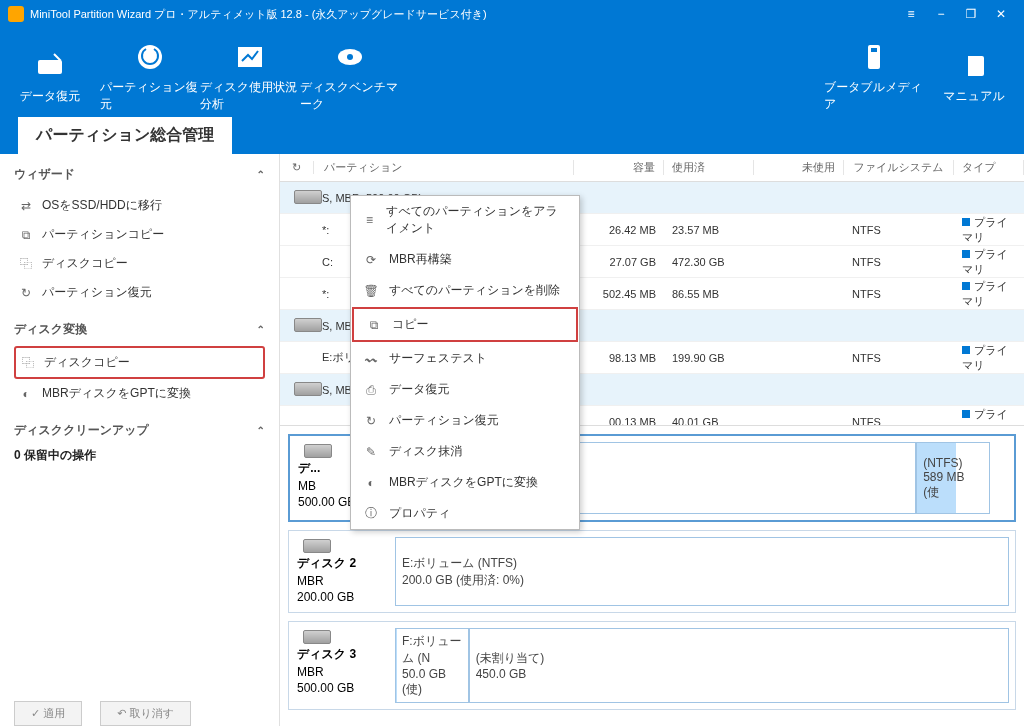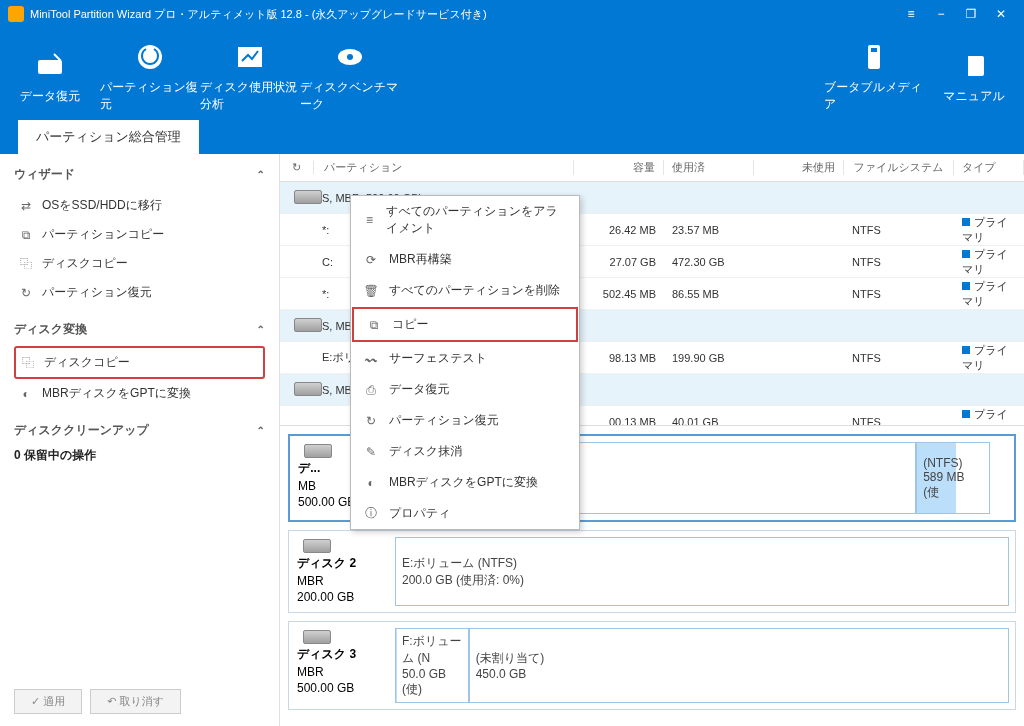--- a/index.html
+++ b/index.html
@@ -6,21 +6,21 @@
 body{width:1024px;height:726px;background:#fff;overflow:hidden}
 .titlebar{height:28px;background:#0078d4;color:#fff;display:flex;align-items:center;padding:0 8px}
 .titlebar .logo{width:16px;height:16px;background:#ffa500;border-radius:3px;margin-right:6px}
 .titlebar .title{flex:1;font-size:11px}
 .titlebar .wbtn{width:30px;height:28px;display:flex;align-items:center;justify-content:center;cursor:pointer}
 .ribbon{height:98px;background:#0078d4;display:flex;padding:8px 0}
 .ribbon-btn{width:100px;display:flex;flex-direction:column;align-items:center;justify-content:center;color:#fff;cursor:pointer;font-size:11px;gap:6px}
 .ribbon-spacer{flex:1}
 .ribbon-icon{width:32px;height:32px;display:flex;align-items:center;justify-content:center}
 .tabbar{height:28px;background:#0078d4;display:flex;align-items:flex-end;padding-left:18px}
-.tab{background:#fff;padding:8px 18px;font-size:13px;font-weight:400;color:#333}
+.tab{background:#fff;padding:8px 18px;font-size:16px;font-weight:700;color:#333}
 .main{display:flex;height:calc(726px - 28px - 98px - 28px);background:#f8f8f8}
 .sidebar{width:280px;background:#fff;border-right:1px solid #e0e0e0;padding:12px 14px;position:relative}
 .side-section{margin-bottom:14px}
 .side-header{display:flex;justify-content:space-between;align-items:center;font-weight:700;color:#555;margin-bottom:8px;cursor:pointer;font-size:13px}
 .side-item{display:flex;align-items:center;padding:6px 4px;cursor:pointer;color:#333;gap:8px;font-size:12px}
 .side-item.hl{border:2px solid #d04040;border-radius:3px}
 .ic16{width:16px;height:16px;display:inline-flex;align-items:center;justify-content:center;color:#666}
 .content{flex:1;display:flex;flex-direction:column;background:#fff;position:relative}
 .grid{flex:1;overflow:auto}
 .grid-header{display:flex;border-bottom:1px solid #ddd;height:28px;align-items:center;background:#fff}
@@ -31,21 +31,21 @@
 .gcell{padding:0 8px;font-size:11px;color:#333}
 .diskicon{width:28px;height:14px;background:linear-gradient(#d0d0d0,#a0a0a0);border:1px solid #888;border-radius:2px;display:inline-block;margin-left:6px}
 .bottom-panel{border-top:1px solid #ddd;padding:8px}
 .disk-card{border:1px solid #c8d8e8;margin-bottom:8px;display:flex;min-height:64px}
 .disk-card.sel{border:2px solid #5a9bd4}
 .disk-left{width:100px;padding:8px;display:flex;flex-direction:column;gap:2px}
 .disk-bars{flex:1;display:flex;gap:0;padding:6px}
 .pbar{border:1px solid #a0c4e4;padding:4px 6px;display:flex;flex-direction:column;justify-content:center;font-size:10px;color:#444;position:relative;overflow:hidden}
 .pbar .fill{position:absolute;left:0;top:0;bottom:0;background:#bbdefb}
 .pbar .ptxt{position:relative;z-index:1}
-.footer-btns{position:absolute;bottom:12px;left:14px;display:flex;gap:8px}
+.footer-btns{position:absolute;bottom:0;left:14px;display:flex;gap:18px}
 .fbtn{padding:4px 16px;background:#f3f3f3;border:1px solid #ccc;color:#888;font-size:11px;cursor:pointer}
 .ctxmenu{position:absolute;left:350px;top:195px;width:230px;background:#fff;border:1px solid #bbb;box-shadow:2px 2px 6px rgba(0,0,0,.2);z-index:100}
 .ctxitem{display:flex;align-items:center;padding:7px 12px;gap:10px;cursor:pointer;font-size:12px;color:#333}
 .ctxitem.hl{border:2px solid #d04040;margin:1px}
 .chev{font-size:10px;color:#666}
 .sq{width:8px;height:8px;display:inline-block;background:#0078d4;margin-right:4px}
 </style>
 </head>
 <body>
 

